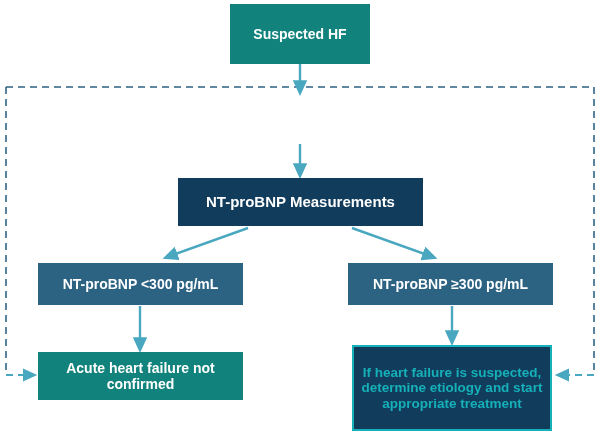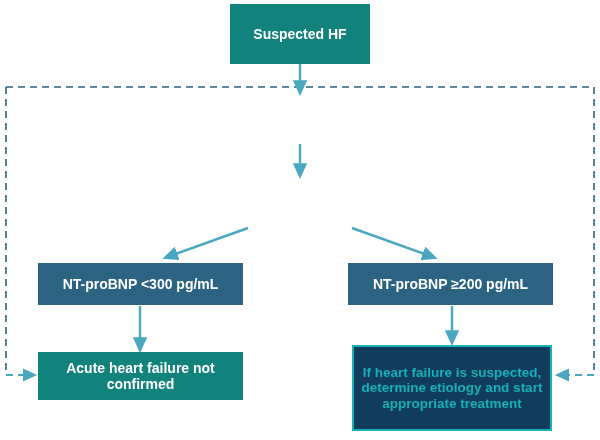--- a/index.html
+++ b/index.html
@@ -132,27 +132,30 @@
 
     <line x1="6" y1="375" x2="30" y2="375" stroke="#4aa7c0" stroke-width="2.2" stroke-dasharray="7,5" marker-end="url(#arrowheadL)"></line>
     <line x1="594" y1="375" x2="562" y2="375" stroke="#4aa7c0" stroke-width="2.2" stroke-dasharray="7,5" marker-end="url(#arrowheadL)"></line>
   </svg>
 
   <div class="node teal" id="n-suspected">
     <span>Suspected HF</span>
   </div>
 
 
+  <div class="node navy" id="n-ntprobnp">
+    <span>NT-proBNP Measurements</span>
+  </div>
 
   <div class="node mid" id="n-low">
     <span>NT-proBNP &lt;300 pg/mL</span>
   </div>
 
   <div class="node mid" id="n-high">
-    <span>NT-proBNP ≥200 pg/mL</span>
+    <span>NT-proBNP ≥300 pg/mL</span>
   </div>
 
   <div class="node teal" id="n-notconfirmed">
     <span>Acute heart failure not confirmed</span>
   </div>
 
   <div class="node outlined" id="n-determine">
     <span>If heart failure is suspected, determine etiology and start appropriate treatment</span>
   </div>
 

